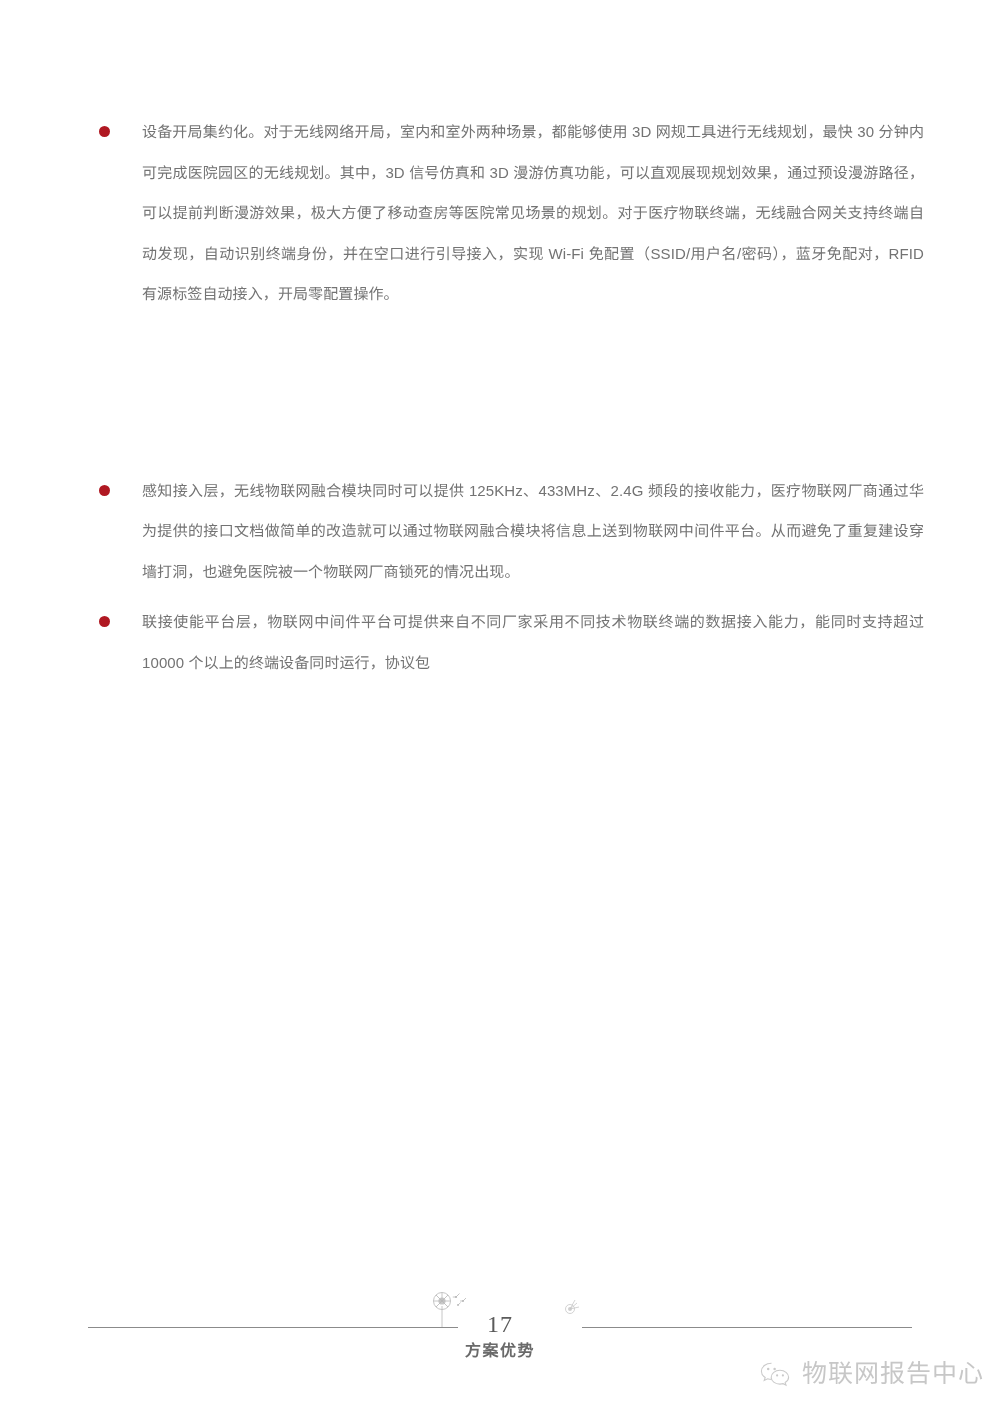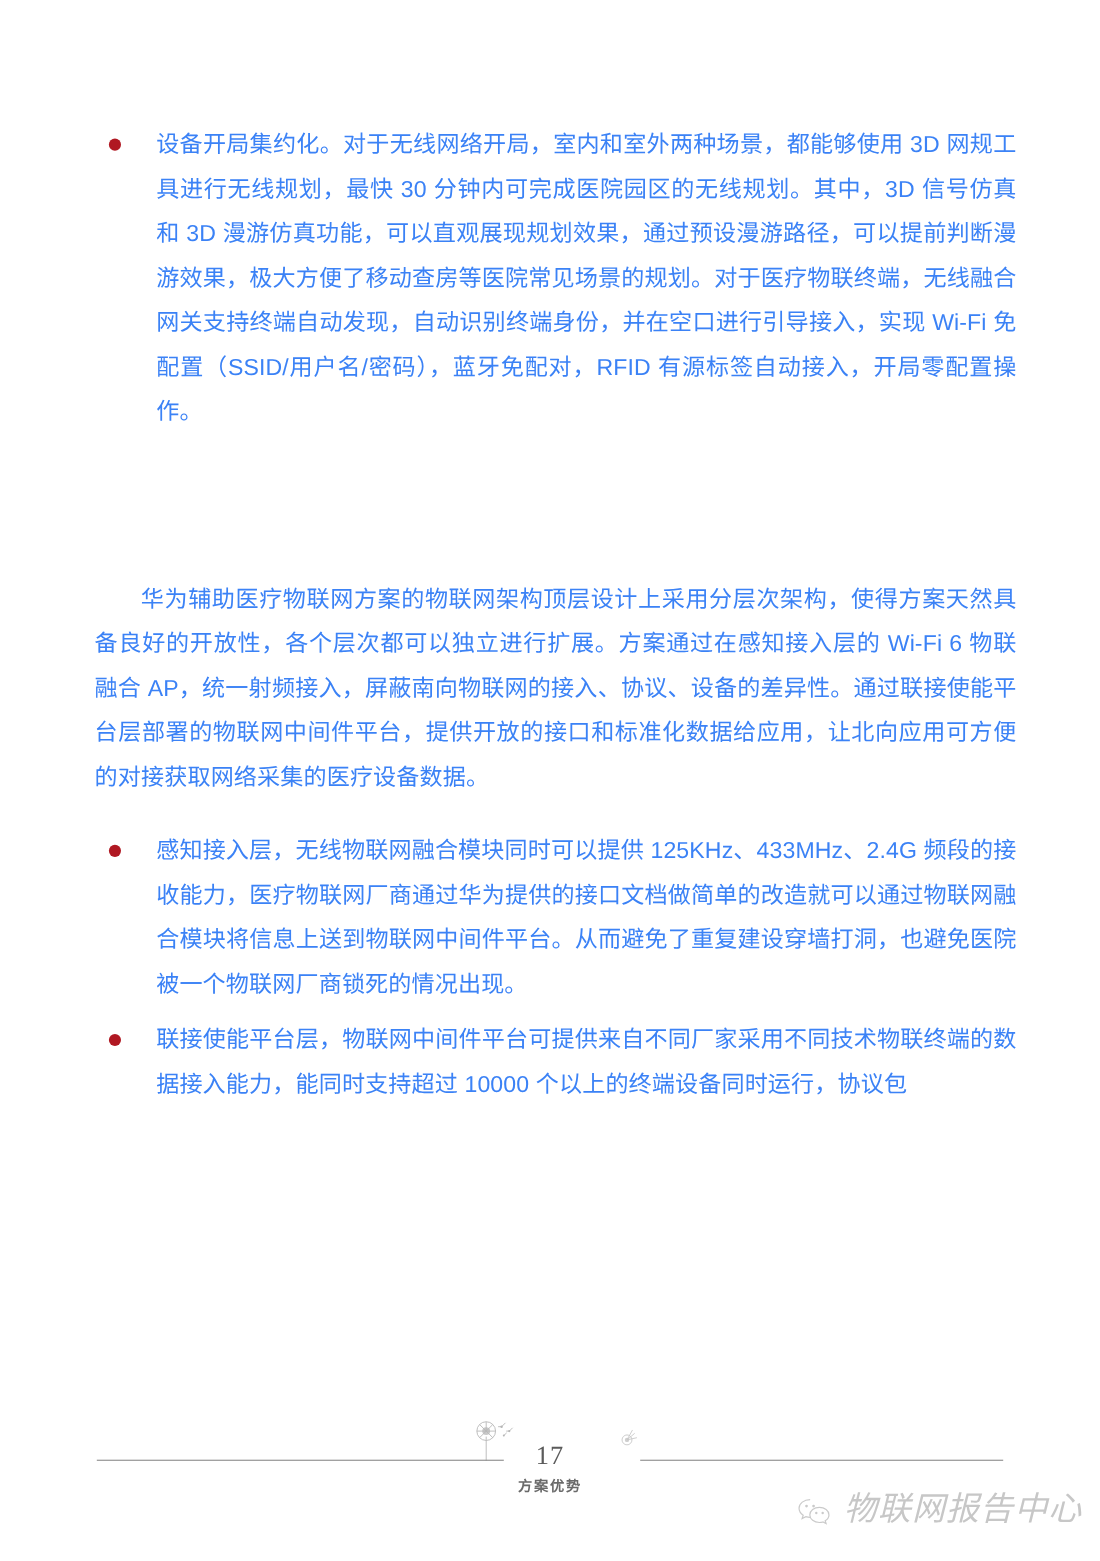--- a/index.html
+++ b/index.html
@@ -48,26 +48,26 @@
     left: 13px;
     top: 14px;
     width: 11px;
     height: 11px;
     border-radius: 50%;
     background: #b01822;
   }
 
   .bullet-text,
   .para-text {
-    font-size: 21px;
+    font-size: 15px;
     line-height: 40.5px;
     text-align: justify;
     text-justify: inter-ideograph;
     letter-spacing: 0.1px;
-    color: #3b82f6;
+    color: #737373;
     margin: 0;
     word-break: break-word;
   }
 
   
   .section-heading {
     margin: 0;
     padding: 0;
     font-size: 47px;
     line-height: 56px;
@@ -120,21 +120,21 @@
     color: #5b5b5b;
     font-family: "Liberation Serif", "DejaVu Serif", serif;
     letter-spacing: 1px;
   }
   .footer-caption {
     position: absolute;
     left: 0;
     right: 0;
     top: 58px;
     text-align: center;
-    font-size: 13px;
+    font-size: 16px;
     line-height: 20px;
     color: #6a6a6a;
     font-weight: 700;
     letter-spacing: 1.5px;
   }
 
   .dandelion-big {
     position: absolute;
     left: 420px;
     top: 1288px;
@@ -155,26 +155,25 @@
   .watermark {
     position: absolute;
     right: 16px;
     top: 1358px;
     display: flex;
     align-items: center;
     gap: 10px;
     opacity: 0.55;
   }
   .watermark-label {
-    font-size: 30px;
+    font-size: 25px;
     line-height: 30px;
     color: #9a9a9a;
     letter-spacing: 1px;
     white-space: nowrap;
-    font-style: italic;
   }
   .wechat-icon {
     width: 34px;
     height: 28px;
     flex: 0 0 auto;
   }
 </style>
 </head>
 <body>
 
@@ -190,21 +189,20 @@
     </ul>
 
     <div class="gap-after-bullets"></div>
 
 
     <div class="gap-after-heading"></div>
 
 
     <div class="gap-para"></div>
 
-    <p class="para-text indent">华为辅助医疗物联网方案的物联网架构顶层设计上采用分层次架构，使得方案天然具备良好的开放性，各个层次都可以独立进行扩展。方案通过在感知接入层的 Wi-Fi 6 物联融合 AP，统一射频接入，屏蔽南向物联网的接入、协议、设备的差异性。通过联接使能平台层部署的物联网中间件平台，提供开放的接口和标准化数据给应用，让北向应用可方便的对接获取网络采集的医疗设备数据。</p>
 
     <div class="gap-before-bullets"></div>
 
     <ul class="bullet-list">
       <li class="bullet-item">
         <span class="bullet-marker"></span>
         <p class="bullet-text">感知接入层，无线物联网融合模块同时可以提供 125KHz、433MHz、2.4G 频段的接收能力，医疗物联网厂商通过华为提供的接口文档做简单的改造就可以通过物联网融合模块将信息上送到物联网中间件平台。从而避免了重复建设穿墙打洞，也避免医院被一个物联网厂商锁死的情况出现。</p>
       </li>
       <li class="bullet-item">
         <span class="bullet-marker"></span>

